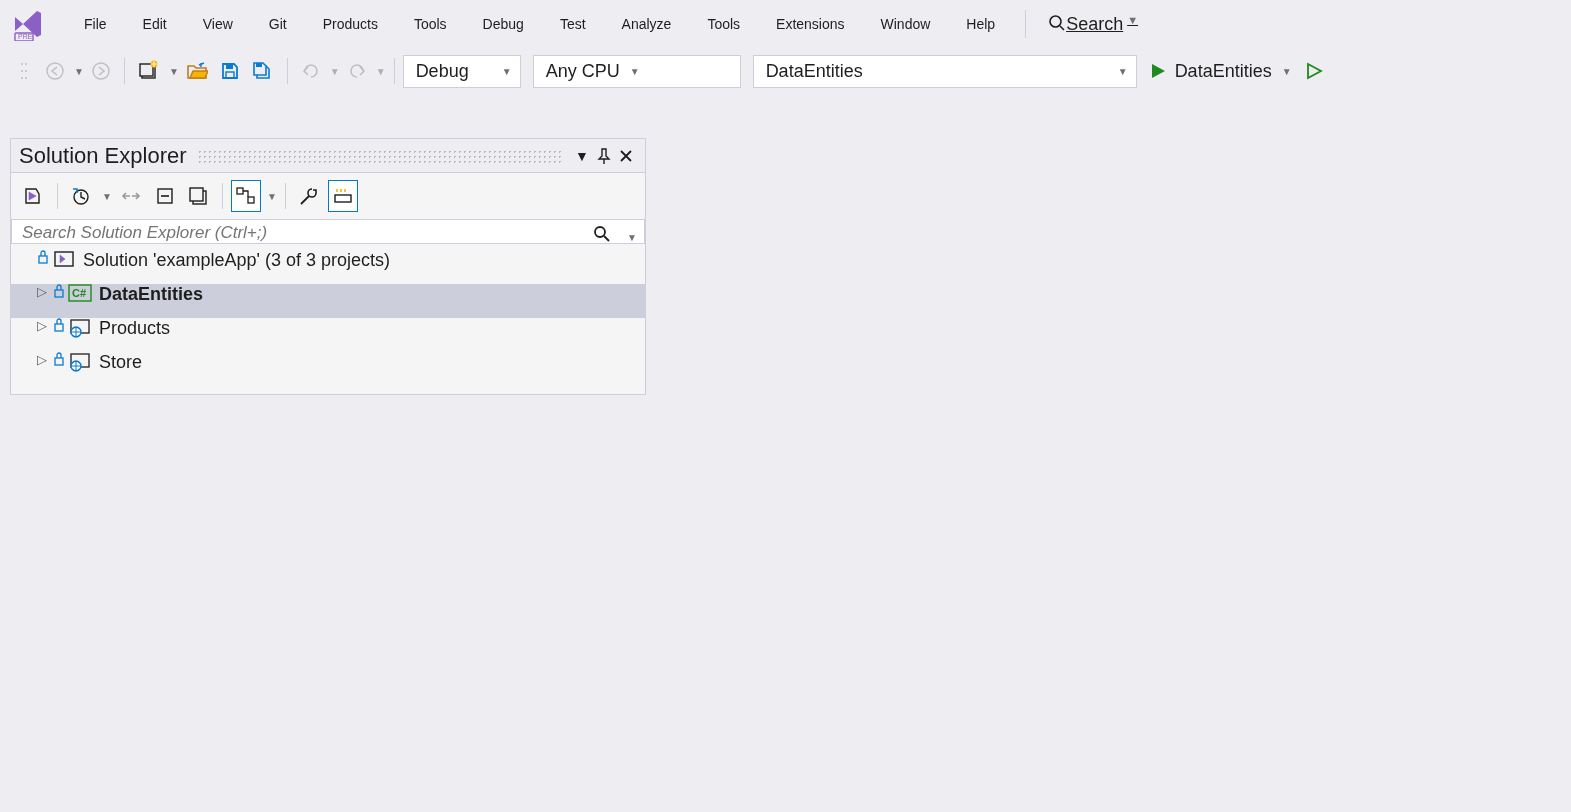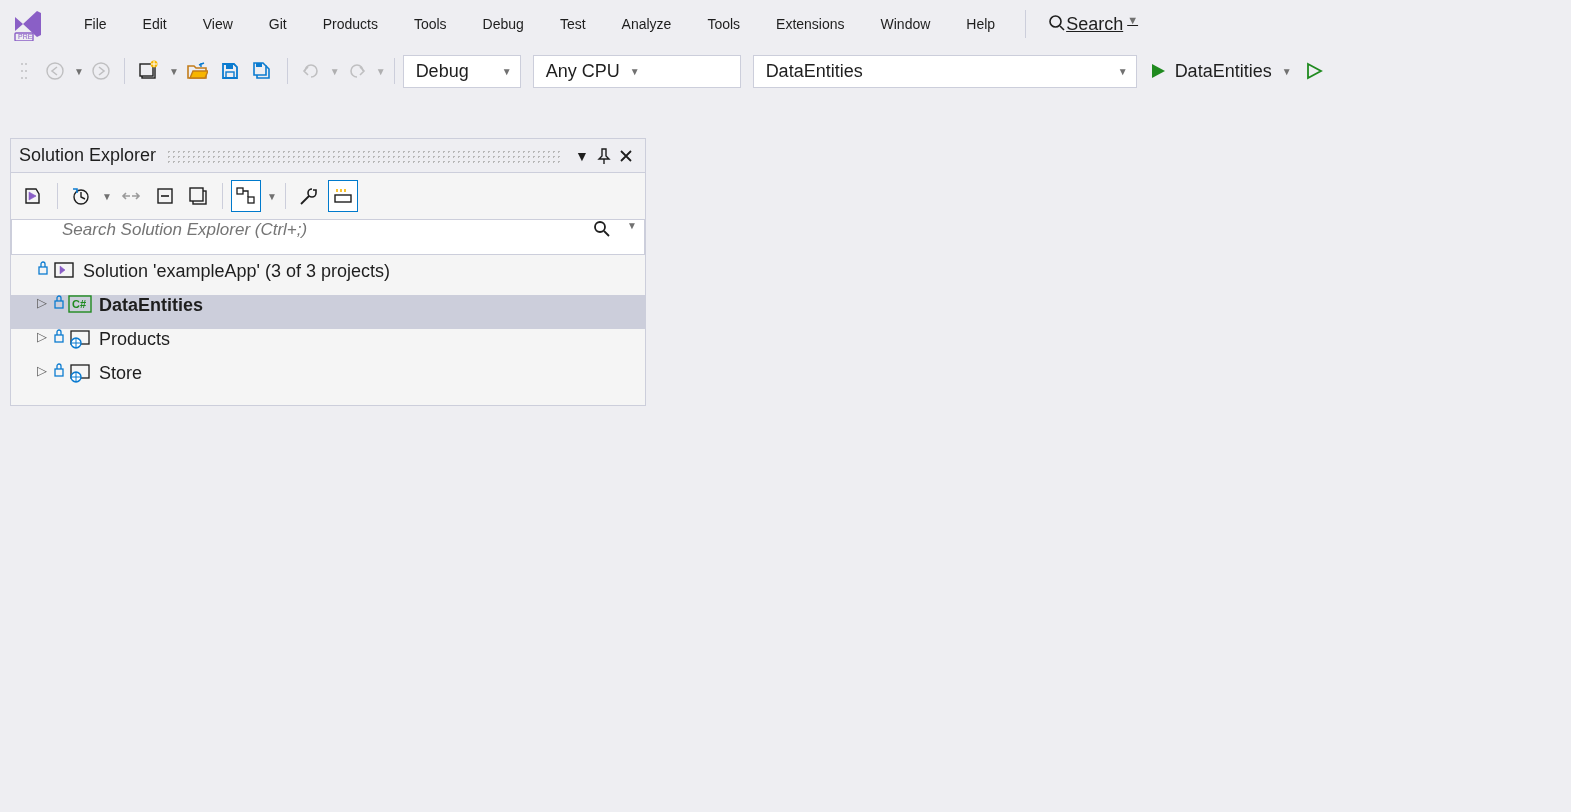--- a/index.html
+++ b/index.html
@@ -22,30 +22,30 @@
 .tb-dd .dd-caret{ font-size:10px; color:#717171;}
 .tb-dd.cfg{ width:118px; justify-content:space-between;}
 .tb-dd.plat{ width:208px; justify-content:flex-start;}
 .tb-dd.proj{ width:384px; justify-content:space-between; margin-left:10px;}
 .run-btn { display:flex; align-items:center; gap:8px; margin-left:10px; font-size:18px; cursor:pointer;}
 .caret-sm{font-size:10px;color:#717171;margin-left:2px;}
 
 
 .panel { position:absolute; left:10px; top:138px; width:636px; border:1px solid #cccedb; background:#f5f5f5;}
 .panel-header { display:flex; align-items:center; height:34px; padding: 0 8px; background:#eeeef2; border-bottom:1px solid #cccedb;}
-.panel-title { font-size:18px; color:#1e1e1e; }
+.panel-title { font-size:22px; color:#1e1e1e; }
 .panel-dots{ flex:1; margin:0 10px; height:14px; background-image: radial-gradient(#b8b8b8 1px, transparent 1px); background-size: 5px 5px;}
 .panel-hbtn{ width:22px; height:22px; display:flex;align-items:center;justify-content:center;cursor:pointer;font-size:14px;color:#1e1e1e;}
 
 .panel-toolbar{ display:flex; align-items:center; height:46px; padding:0 8px; gap:4px; background:#f5f5f5;}
 .ptbtn{ display:flex;align-items:center;justify-content:center; min-width:30px;height:32px;cursor:pointer;border:1px solid transparent;}
 .ptbtn.active{ border:1px solid #007acc; background:#fff;}
 .ptb-sep{width:1px;height:26px;background:#cccedb;margin:0 4px;}
 
-.search-row{ display:flex; align-items:flex-start; height:36px; background:#fff; border:1px solid #cccedb; margin:0 0 2px 0;padding-left:40px;}
+.search-row{ display:flex; align-items:flex-end; height:25px; background:#fff; border:1px solid #cccedb; margin:0 0 2px 0;}
 .search-input{ flex:1; border:none; outline:none; padding:0 10px; font-size:17px; color:#6d6d6d; font-style:italic;}
 .search-icon-btn{ width:36px; display:flex;align-items:center;justify-content:center; color:#1e1e1e;cursor:pointer;}
 .search-dd{ width:24px;display:flex;align-items:center;justify-content:center;color:#717171;font-size:10px;cursor:pointer;}
 
 .tree{ background:#f5f5f5; padding: 4px 0 8px 0;}
 .tree-row{ display:flex; align-items:flex-start; height:34px; padding-left:6px; font-size:18px; cursor:pointer;}
 .tree-row.depth1{ padding-left:22px;}
 .tree-row.selected{ background:#cccedb;}
 .tree-row .arrow{ width:18px; display:flex;align-items:center;justify-content:center; color:#606060; font-size:13px;}
 .tree-row .lock{ width:16px; display:flex;align-items:center;justify-content:center;}

